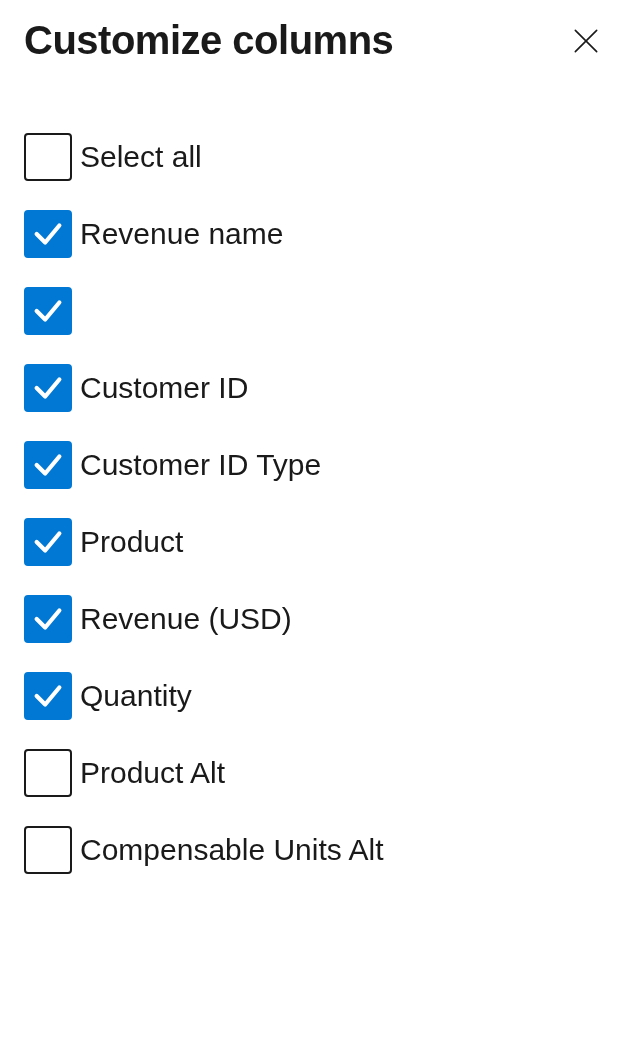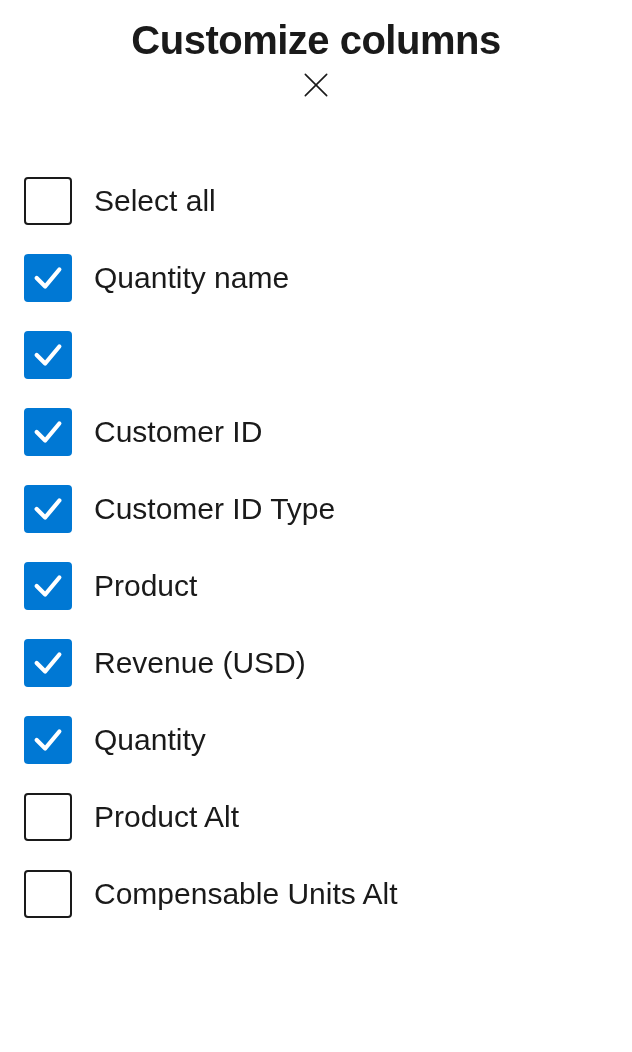--- a/index.html
+++ b/index.html
@@ -15,21 +15,20 @@
       padding: 0;
     }
     .panel {
       padding: 18px 24px;
     }
     .header {
       display: flex;
       justify-content: space-between;
       align-items: center;
       margin-bottom: 70px;
-      flex-direction: column;
     }
     .title {
       font-size: 40px;
       font-weight: 600;
       color: #1a1a1a;
       letter-spacing: -0.5px;
     }
     .close-btn {
       background: none;
       border: none;
@@ -46,21 +45,21 @@
       stroke-width: 1.2;
     }
     .checkbox-list {
       display: flex;
       flex-direction: column;
       gap: 29px;
     }
     .checkbox-row {
       display: flex;
       align-items: center;
-      gap: 22px;
+      gap: 8px;
       cursor: pointer;
     }
     .checkbox {
       width: 48px;
       height: 48px;
       border: 2px solid #1a1a1a;
       border-radius: 4px;
       background: #ffffff;
       display: flex;
       align-items: center;
@@ -106,21 +105,21 @@
   <div class="checkbox-row">
         <div class="checkbox"></div>
         <span class="checkbox-label">Select all</span>
       </div>
       <div class="checkbox-row">
         <div class="checkbox checked">
           <svg viewBox="0 0 24 24">
             <path d="M4 12 L10 18 L20 6" stroke-linecap="round" stroke-linejoin="round"></path>
           </svg>
         </div>
-        <span class="checkbox-label">Quantity name</span>
+        <span class="checkbox-label">Revenue name</span>
       </div>
       <div class="checkbox-row">
         <div class="checkbox checked">
           <svg viewBox="0 0 24 24">
             <path d="M4 12 L10 18 L20 6" stroke-linecap="round" stroke-linejoin="round"></path>
           </svg>
         </div>
       </div>
       <div class="checkbox-row">
         <div class="checkbox checked">

